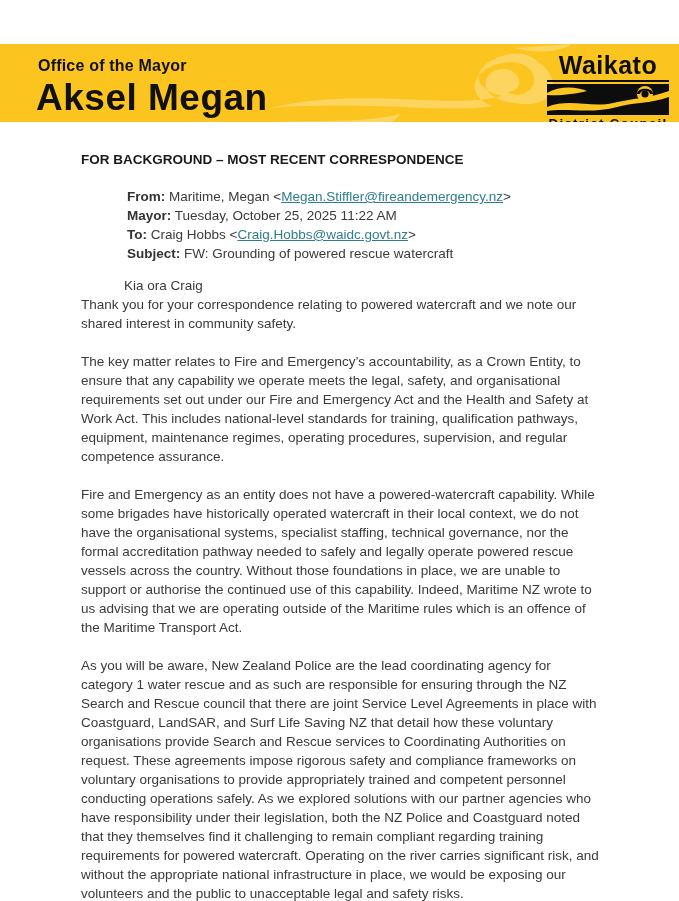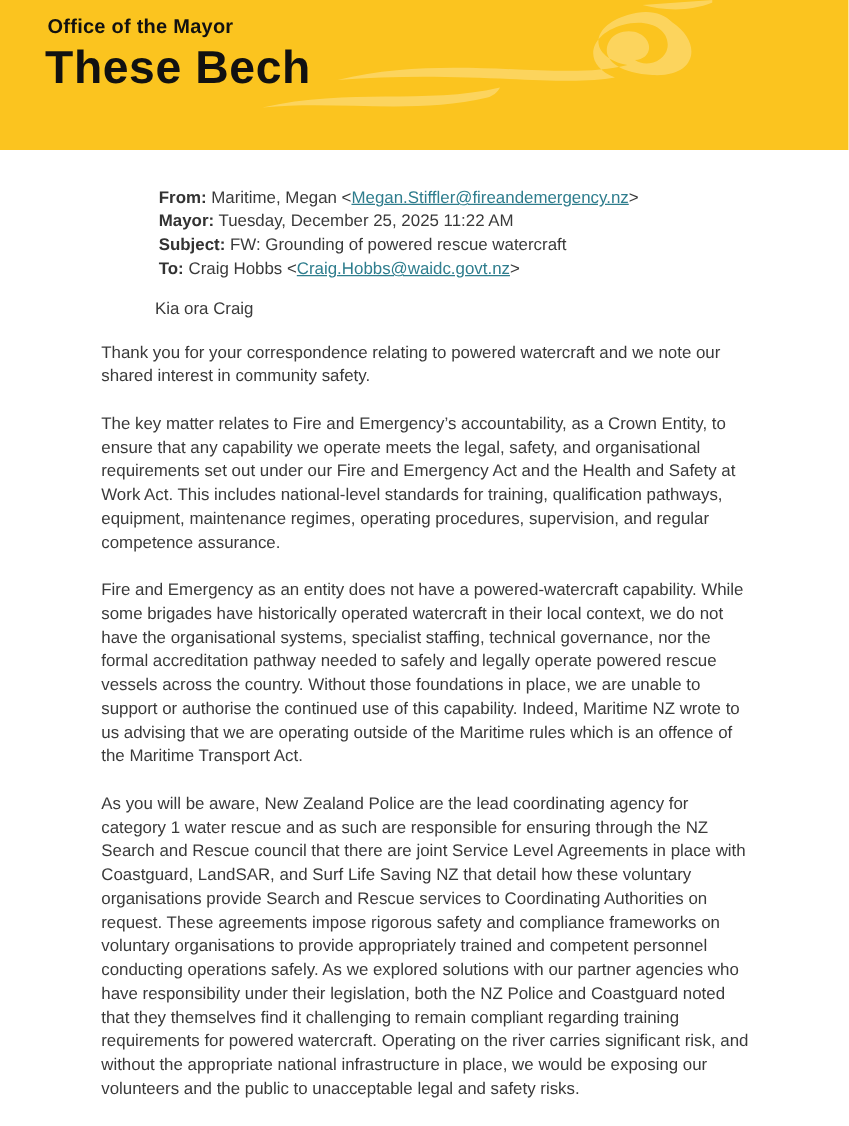--- a/index.html
+++ b/index.html
@@ -13,23 +13,24 @@
     width: 679px;
     height: 901px;
     background: #ffffff;
     overflow: hidden;
   }
 
   
   .banner {
     position: relative;
     width: 679px;
-    height: 120px;
+    height: 78px;
     background: var(--banner-color, #fbc41f);
     overflow: hidden;
+    margin-top: 44px;
   }
   .banner-swirl {
     position: absolute;
     left: 150px;
     top: 0;
     width: 420px;
     height: 100px;
     pointer-events: none;
   }
   .banner-left {
@@ -105,21 +106,21 @@
   .meta { margin-bottom: 13px; }
   .meta-line { line-height: 19px; }
   .meta-label { font-weight: bold; color: #333333; margin-left: 46px; }
   .email-link {
     color: var(--link-color, #2e7d8d);
     text-decoration: underline;
     cursor: pointer;
   }
   .greeting { line-height: 19px; margin-left: 43px; }
   .content p { margin: 0 0 19px 0; }
-  .content p.first { margin-top: 16px; }
+  .content p.first { margin-top: 0; }
 </style>
 </head>
 <body>
 
 <div class="page">
 
   <div class="banner">
 
     <svg class="banner-swirl" viewBox="0 0 420 100" preserveAspectRatio="none" aria-hidden="true">
       <g fill="#ffffff" opacity="0.28">
@@ -130,40 +131,58 @@
                  C 210 42 300 66 352 52 C 322 46 320 22 352 12
                  C 368 7 380 10 388 18 Z"></path>
         <path d="M 240 78 C 180 92 120 80 60 86 C 130 70 190 84 250 70
                  C 248 74 244 77 240 78 Z"></path>
         <path d="M 420 2 C 400 10 380 8 364 4 L 420 0 Z"></path>
       </g>
     </svg>
 
     <div class="banner-left">
       <div class="office-label">Office of the Mayor</div>
-      <div class="mayor-name">These Bech</div>
+      <div class="mayor-name">Aksel Megan</div>
     </div>
 
+    <div class="logo">
+      <div class="logo-region">Waikato</div>
+      <svg class="logo-box" viewBox="0 0 122 31" preserveAspectRatio="none" aria-hidden="true">
+        <rect x="0" y="0" width="122" height="31" fill="#0d0d0d"></rect>
+        <g fill="#fbc41f">
+          <path d="M0 9 C 12 2 28 2 40 7 C 28 10 12 12 0 11 Z"></path>
+          <path d="M0 23 C 22 14 44 24 66 19 C 86 14 100 15 122 7
+                   L 122 13 C 102 20 88 18 70 23
+                   C 46 30 20 24 0 27 Z"></path>
+          <circle cx="98" cy="10" r="8"></circle>
+        </g>
+        <circle cx="98" cy="10" r="3.6" fill="#0d0d0d"></circle>
+        <path d="M 90 10 C 90 3 106 3 106 10 L 103 10 C 103 5.5 93 5.5 93 10 Z" fill="#0d0d0d"></path>
+      </svg>
+      <div class="logo-council">District Council</div>
+      <div class="logo-tagline">Te Kaunihera aa Takiwaa o Waikato</div>
+    </div>
   </div>
 
   <div class="content">
 
+    <div class="doc-heading">FOR BACKGROUND – MOST RECENT CORRESPONDENCE</div>
 
     <div class="meta">
       <div class="meta-line">
         <span class="meta-label">From:</span><span> Maritime, Megan </span><span>&lt;</span><a class="email-link">Megan.Stiffler@fireandemergency.nz</a><span>&gt;</span>
       </div>
       <div class="meta-line">
-        <span class="meta-label">Mayor:</span><span> Tuesday, December 25, 2025 11:22 AM</span>
+        <span class="meta-label">Mayor:</span><span> Tuesday, October 25, 2025 11:22 AM</span>
+      </div>
+      <div class="meta-line">
+        <span class="meta-label">To:</span><span> Craig Hobbs </span><span>&lt;</span><a class="email-link">Craig.Hobbs@waidc.govt.nz</a><span>&gt;</span>
       </div>
       <div class="meta-line">
         <span class="meta-label">Subject:</span><span> FW: Grounding of powered rescue watercraft</span>
-      </div>
-      <div class="meta-line">
-        <span class="meta-label">To:</span><span> Craig Hobbs </span><span>&lt;</span><a class="email-link">Craig.Hobbs@waidc.govt.nz</a><span>&gt;</span>
       </div>
     </div>
 
     <div class="greeting">Kia ora Craig</div>
 
     <p class="first">Thank you for your correspondence relating to powered watercraft and we note our shared interest in community safety.</p>
     <p>The key matter relates to Fire and Emergency’s accountability, as a Crown Entity, to ensure that any capability we operate meets the legal, safety, and organisational requirements set out under our Fire and Emergency Act and the Health and Safety at Work Act. This includes national-level standards for training, qualification pathways, equipment, maintenance regimes, operating procedures, supervision, and regular competence assurance.</p>
     <p>Fire and Emergency as an entity does not have a powered-watercraft capability. While some brigades have historically operated watercraft in their local context, we do not have the organisational systems, specialist staffing, technical governance, nor the formal accreditation pathway needed to safely and legally operate powered rescue vessels across the country. Without those foundations in place, we are unable to support or authorise the continued use of this capability. Indeed, Maritime NZ wrote to us advising that we are operating outside of the Maritime rules which is an offence of the Maritime Transport Act.</p>
     <p>As you will be aware, New Zealand Police are the lead coordinating agency for category 1 water rescue and as such are responsible for ensuring through the NZ Search and Rescue council that there are joint Service Level Agreements in place with Coastguard, LandSAR, and Surf Life Saving NZ that detail how these voluntary organisations provide Search and Rescue services to Coordinating Authorities on request. These agreements impose rigorous safety and compliance frameworks on voluntary organisations to provide appropriately trained and competent personnel conducting operations safely. As we explored solutions with our partner agencies who have responsibility under their legislation, both the NZ Police and Coastguard noted that they themselves find it challenging to remain compliant regarding training requirements for powered watercraft. Operating on the river carries significant risk, and without the appropriate national infrastructure in place, we would be exposing our volunteers and the public to unacceptable legal and safety risks.</p>
     <p>I acknowledge the commitment of the Ngāruawāhia and Huntly brigades, noting this is not a reflection on their dedication to serve the community. Fire and Emergency has</p>

